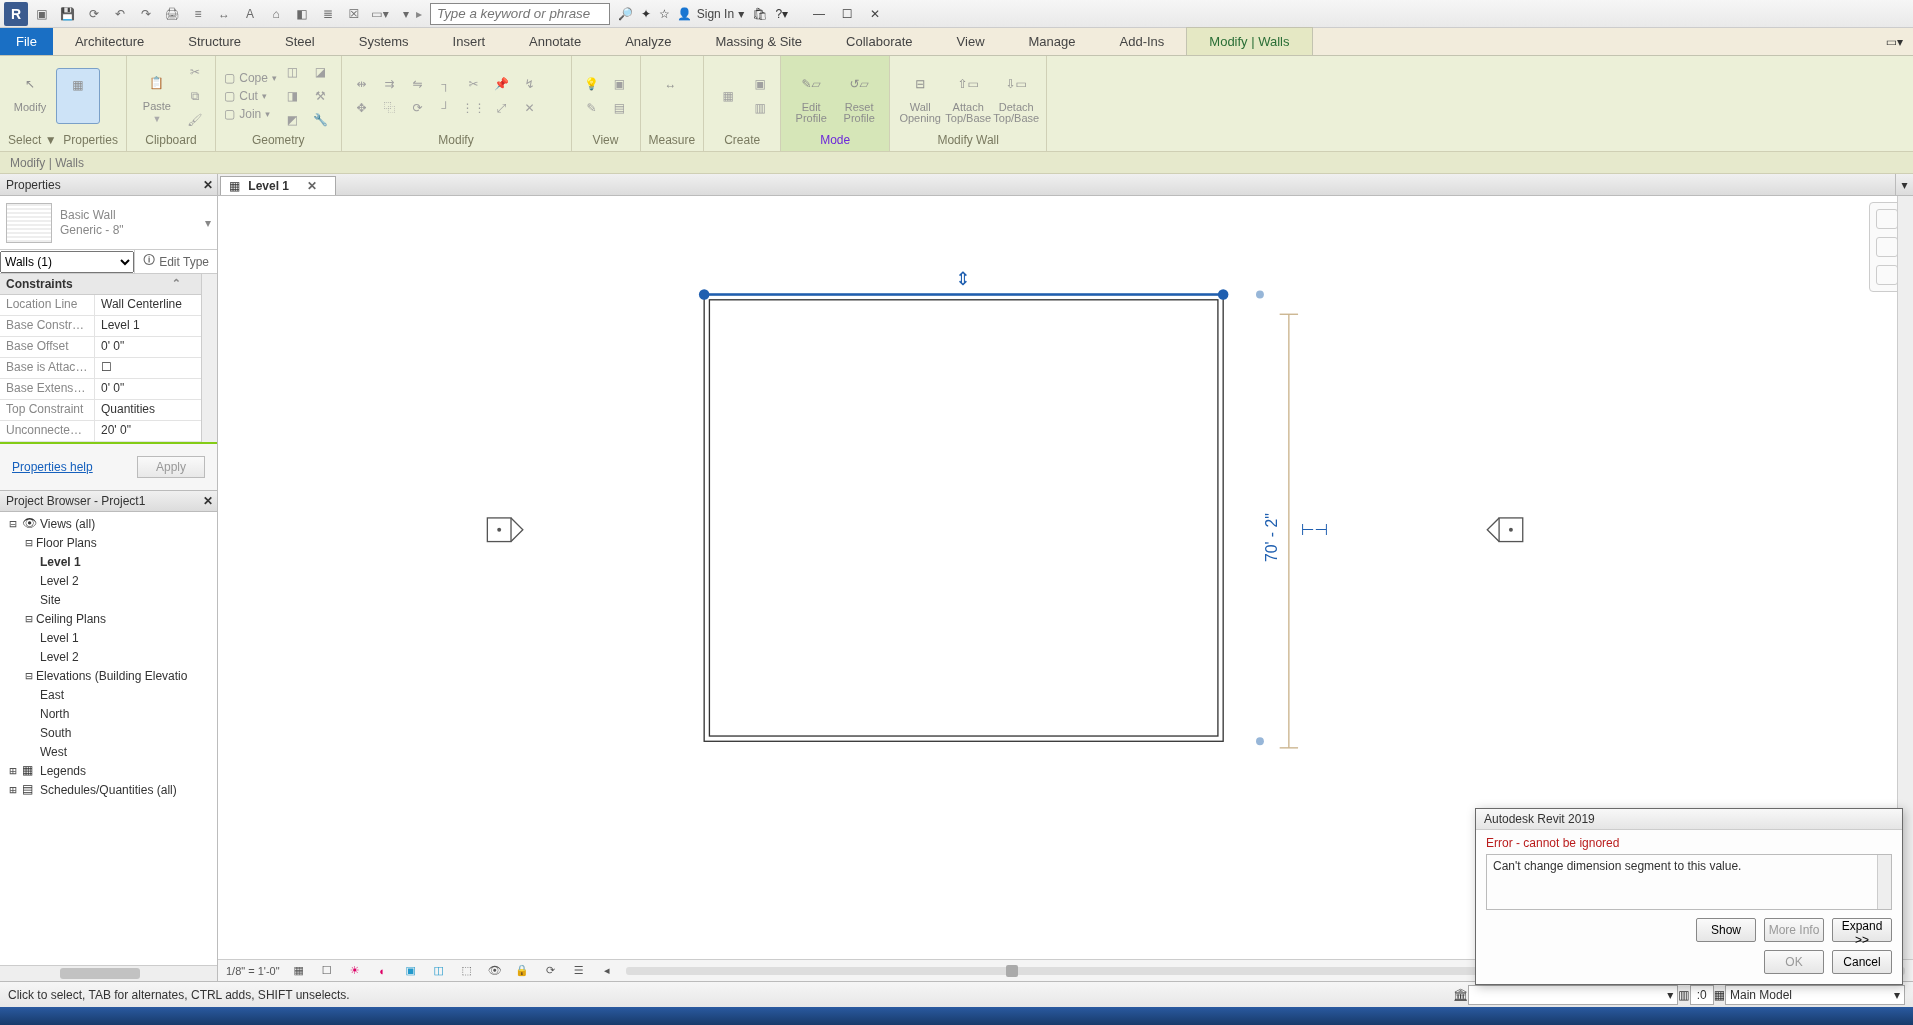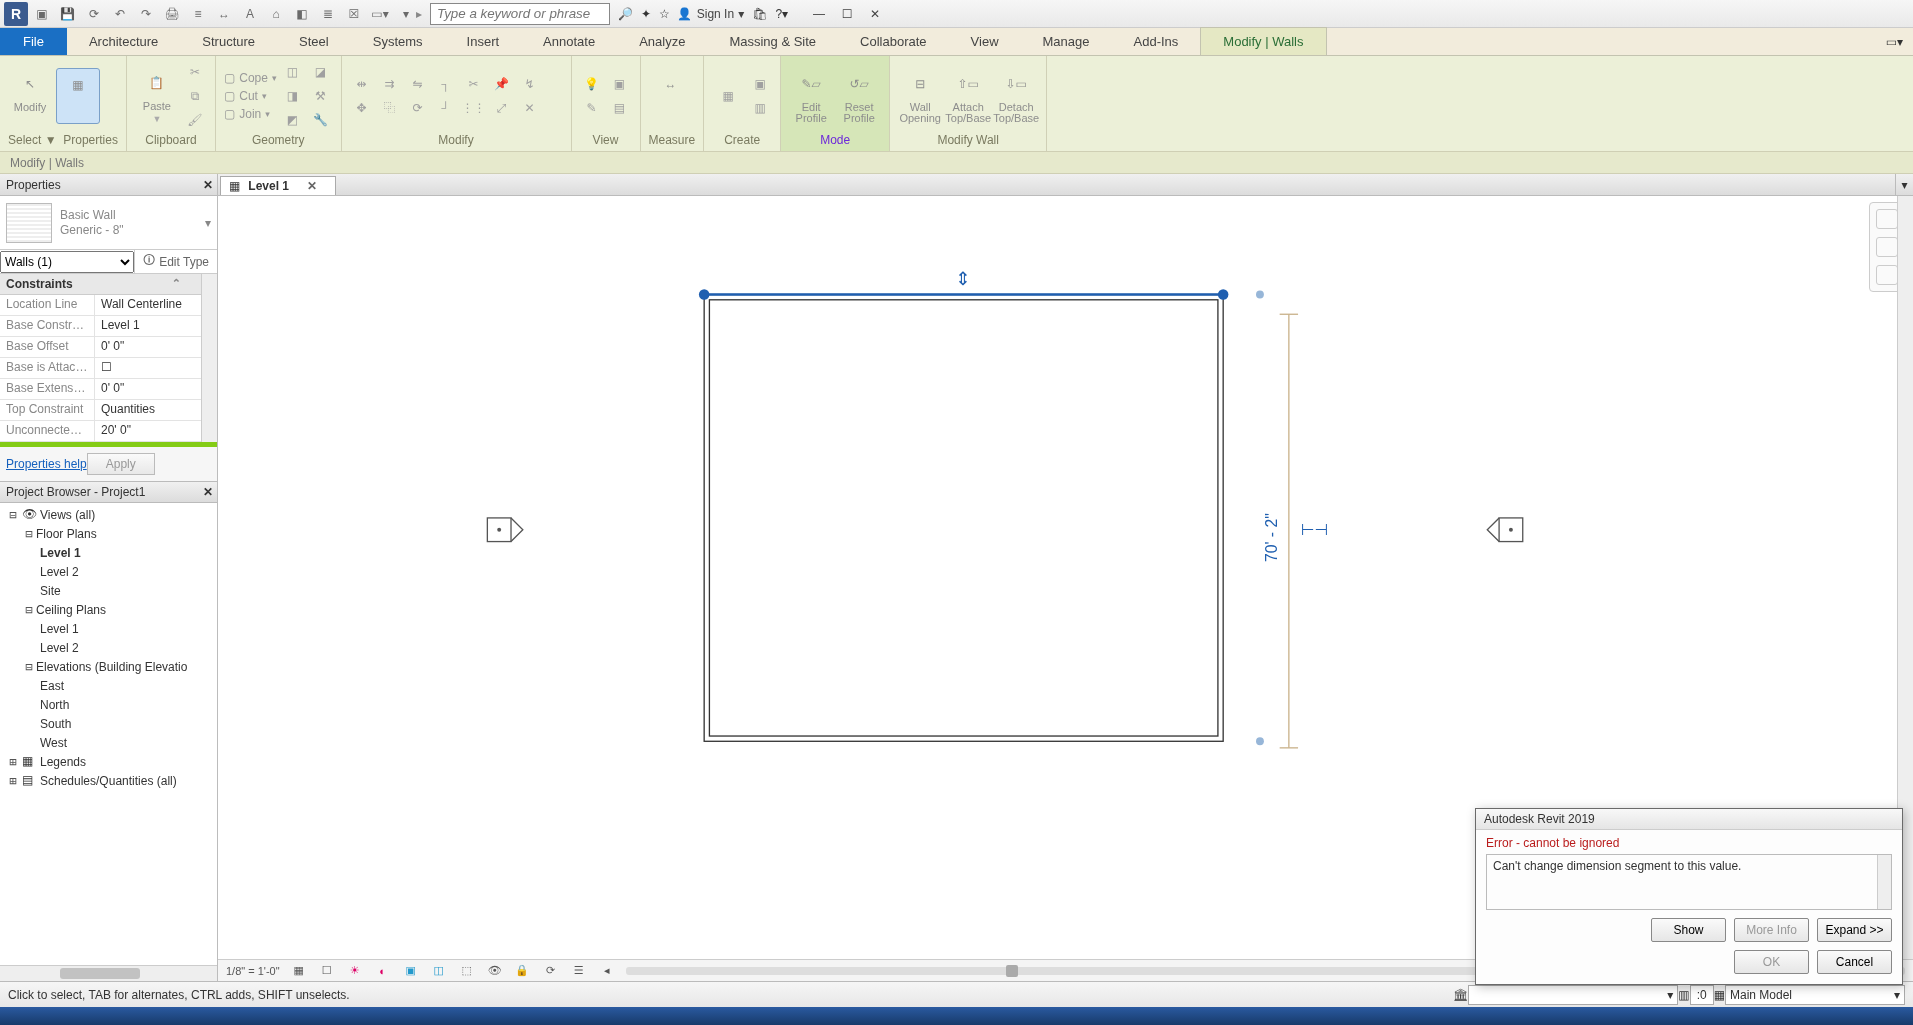--- a/index.html
+++ b/index.html
@@ -14,21 +14,21 @@
   .search { width:180px; height:22px; border:1px solid #888; padding:0 6px; font-style:italic; color:#888; background:#fff; }
   .signin { display:flex; align-items:center; gap:4px; color:#444; }
   .winbtns { display:flex; gap:2px; margin-left:10px; }
   .winbtn { width:26px; height:22px; display:flex; align-items:center; justify-content:center; color:#444; }
 
   
   .rlogo { width:24px; height:24px; background:#3b5b8f; border-radius:2px; color:#fff; font-weight:bold; display:flex;align-items:center;justify-content:center; font-size:14px; margin-right:4px;}
 
   
   .ribtabs { height:28px; display:flex; align-items:flex-end; background:#f2ecdc; border-bottom:1px solid #c3c3b0; }
-  .filetab { background:#1a6fc4; color:#fff; padding:6px 23px; font-size:13px; cursor:pointer; }
+  .filetab { background:#1a6fc4; color:#fff; padding:6px 16px; font-size:13px; cursor:pointer; }
   .rtab { padding:6px 22px; color:#444; font-size:13px; cursor:pointer; }
   .rtab.active { background:#e5e8c4; border:1px solid #c3c3b0; border-bottom:none; color:#2a6e36; }
   .toolsplit { margin-left:auto; padding:6px 10px; display:flex; align-items:center; gap:4px; }
 
   
   .ribbon { height:96px; background:#ecf0d8; border-bottom:1px solid #cfcfb4; display:flex; }
   .panel { border-right:1px solid #d0d0b6; padding:4px 8px 0; display:flex; flex-direction:column; }
   .panel .body { flex:1; display:flex; align-items:center; gap:4px; }
   .panel .plabel { text-align:center; font-size:12px; color:#7a7a60; padding:2px 0 4px; }
   .big { width:44px; height:56px; display:flex; flex-direction:column; align-items:center; justify-content:flex-start; gap:2px; color:#8d8d8d; }
@@ -57,21 +57,21 @@
   .catrow { height:24px; display:flex; align-items:center; border-bottom:1px solid #ccc; background:#fff;}
   .catrow select { flex:1; height:22px; font-size:12px; }
   .catrow .edt { padding:0 8px; color:#666; font-size:12px; border-left:1px solid #ccc; height:100%; display:flex;align-items:center; gap:4px;}
   .grp { background:#e8e8e8; font-weight:600; padding:3px 6px; border-bottom:1px solid #ccc; font-size:12px; position:relative;}
   .grp .pin { position:absolute; right:20px; color:#888; font-size:11px; }
   .pgrid { background:#fff; }
   .prow { display:flex; border-bottom:1px solid #e3e3e3; height:21px; font-size:12px; }
   .prow .k { width:95px; padding:2px 6px; color:#888; border-right:1px solid #e3e3e3; white-space:nowrap; overflow:hidden; text-overflow:ellipsis;}
   .prow .v { flex:1; padding:2px 6px; color:#333; }
   .sc { width:16px; background:#eee; border-left:1px solid #ccc; }
-  .phelp { display:flex; align-items:center; padding:6px; border-top:5px solid #84cc16;}
+  .phelp { display:flex; align-items:center; justify-content:space-between; padding:12px; border-top:2px solid #84cc16;}
   .phelp a { color:#1560bd; text-decoration:underline; font-size:12px;}
   .apply { width:68px; height:22px; font-size:12px; color:#999; border:1px solid #bbb; background:linear-gradient(#fafafa,#e8e8e8);}
 
   
   .brhdr { height:22px; background:linear-gradient(#f0f0f0,#dcdcdc); border-top:1px solid #bbb; border-bottom:1px solid #bbb; display:flex; align-items:center; padding:0 6px; font-size:12px; position:relative;}
   .brhdr .x { position:absolute; right:4px; font-weight:bold;}
   .tree { flex:1; overflow:auto; background:#fff; font-size:12px; padding:2px 0;}
   .tnode { display:flex; align-items:center; height:19px; padding-left:6px; white-space:nowrap;}
   .tw { width:14px; text-align:center; color:#555; cursor:pointer; font-family:monospace;}
   .ti { width:16px; height:16px; display:inline-block; margin:0 2px; }
@@ -104,21 +104,21 @@
   .foot { height:18px; background:linear-gradient(#2a5aa0,#173a6a); }
 
   
   .dlg { position:absolute; right:10px; bottom:40px; width:428px; border:1px solid #6a6a6a; background:#fdfdfd; box-shadow:2px 2px 10px rgba(0,0,0,.25); font-size:12px;}
   .dlg .dtitle { padding:3px 8px; background:linear-gradient(#f8f8f8,#e5e5e5); border-bottom:1px solid #ccc; }
   .dlg .dbody { padding:6px 10px 10px; }
   .dlg .err { color:#b91c1c; margin-bottom:4px; }
   .dlg .box { border:1px solid #bbb; height:56px; padding:4px 6px; position:relative;}
   .dlg .box .scr { position:absolute; right:0; top:0; bottom:0; width:14px; background:#eee; border-left:1px solid #ccc;}
   .dlg .brow { display:flex; gap:8px; justify-content:flex-end; margin-top:8px;}
-  .dlg button { width:75px; height:24px; border:1px solid #888; background:linear-gradient(#fafafa,#e6e6e6); border-radius:2px; font-size:12px;}
+  .dlg button { width:60px; height:24px; border:1px solid #888; background:linear-gradient(#fafafa,#e6e6e6); border-radius:2px; font-size:12px;}
   .dlg button:disabled, .dlg button.gray { color:#999; }
 </style>
 </head>
 <body>
 
 <div class="titlebar">
   <div class="rlogo">R</div>
   <div class="qat">
     <div class="qbtn">▣</div>
     <div class="qbtn">💾</div>

